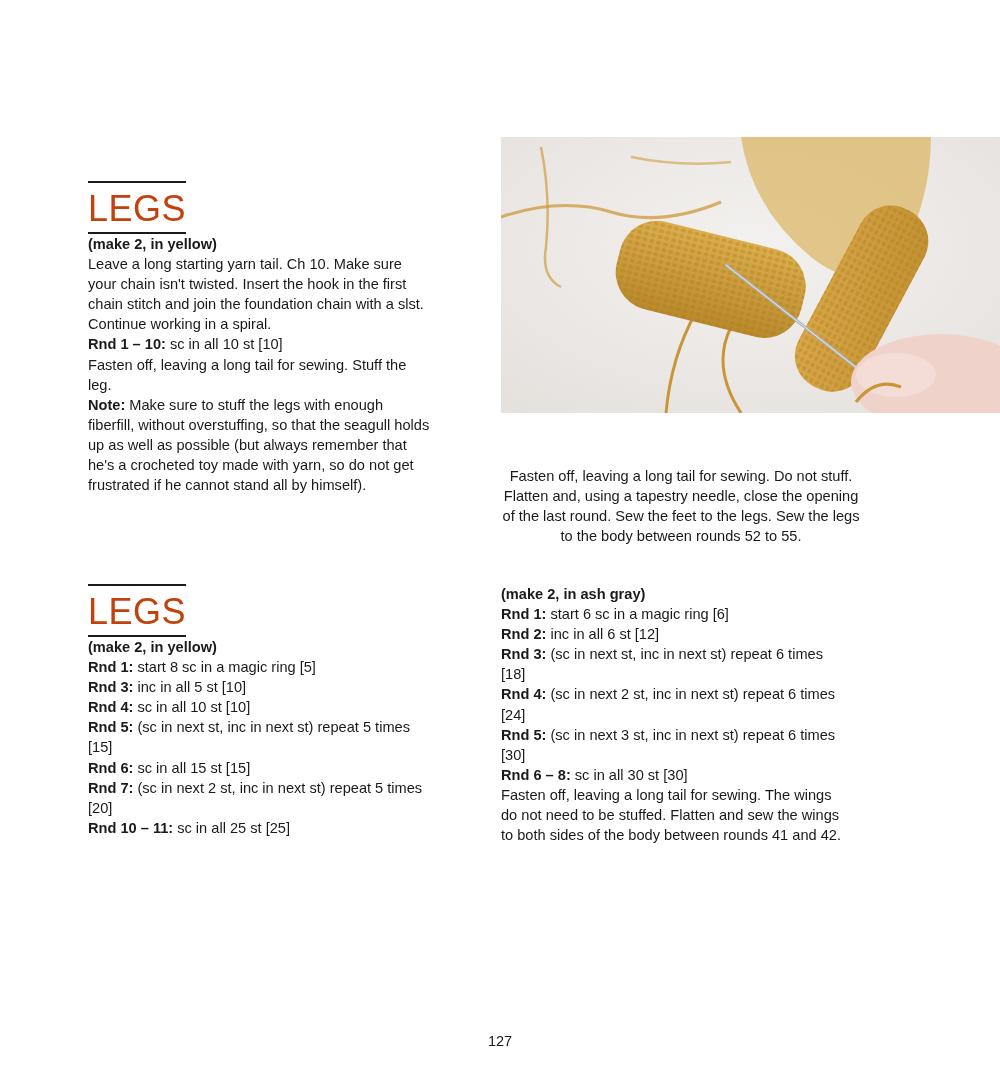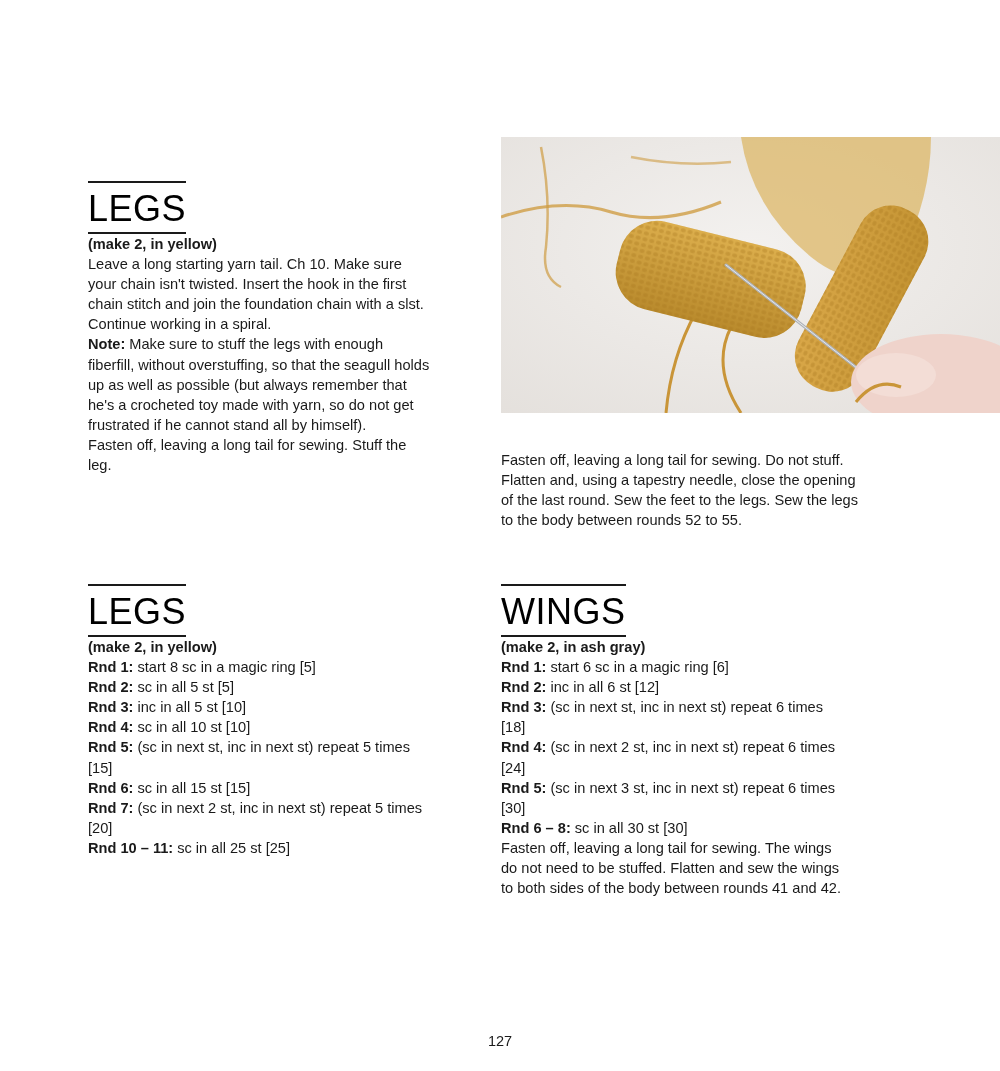--- a/index.html
+++ b/index.html
@@ -2,41 +2,42 @@
 <html><head>
   <meta charset="utf-8">
   <style>
     html, body { margin: 0; padding: 0; background: #ffffff; }
     body { width: 1000px; height: 1071px; position: relative; overflow: hidden;
            font-family: "Liberation Sans", "DejaVu Sans", sans-serif; color: #1a1a1a; }
     .col { position: absolute; width: 345px; }
     .heading-block { display: inline-block; }
     .rule { height: 2px; background: #1a1a1a; }
     .title { font-family: "Liberation Sans", sans-serif; font-size: 36px; font-weight: 400;
-             letter-spacing: 0.5px; line-height: 1; padding: 8px 0 5px 0; color: #000000; }
+             letter-spacing: 0.5px; line-height: 1; padding: 8px 0 5px 0; color: #c2410c; }
     .body { font-size: 14.6px; line-height: 20.1px; }
     .body p { margin: 0; }
     .b { font-weight: 700; }
     .photo { position: absolute; left: 501px; top: 137px; width: 499px; height: 276px; overflow: hidden; }
     .page-num { position: absolute; left: 0; width: 1000px; top: 1033px; text-align: center; font-size: 14.5px; }
   </style>
 </head>
 <body>
 
 <section class="col" style="left:88px; top:181px;">
   <div class="heading-block">
     <div class="rule"></div>
     <div class="title">LEGS</div>
     <div class="rule"></div>
   </div>
   <div class="body">
     <p class="b">(make 2, in yellow)</p>
     <p>Leave a long starting yarn tail. Ch 10. Make sure your chain isn't twisted. Insert the hook in the first chain stitch and join the foundation chain with a slst. Continue working in a spiral.</p>
+    <p><span class="b">Rnd 1 – 10:</span><span> sc in all 10 st [10]</span></p>
+    <p>Fasten off, leaving a long tail for sewing. Stuff the leg.</p>
     <p><span class="b">Note:</span><span> Make sure to stuff the legs with enough fiberfill, without overstuffing, so that the seagull holds up as well as possible (but always remember that he's a crocheted toy made with yarn, so do not get frustrated if he cannot stand all by himself).</span></p>
-    <p>Fasten off, leaving a long tail for sewing. Stuff the leg.</p>
   </div>
 </section>
 
 <div class="photo">
   <svg width="499" height="276" viewBox="0 0 499 276" xmlns="http://www.w3.org/2000/svg">
     <defs>
       <radialGradient id="bg" cx="50%" cy="40%" r="80%">
         <stop offset="0%" stop-color="#f3f1ef"></stop>
         <stop offset="100%" stop-color="#e4e0dc"></stop>
       </radialGradient>
@@ -75,50 +76,44 @@
     <line x1="225" y1="128" x2="380" y2="250" stroke="#aeb2b8" stroke-width="3" stroke-linecap="round"></line>
     <line x1="225" y1="128" x2="380" y2="250" stroke="#e6e8ea" stroke-width="1" stroke-linecap="round"></line>
 
     <ellipse cx="440" cy="245" rx="90" ry="48" fill="#efd3cb"></ellipse>
     <ellipse cx="395" cy="238" rx="40" ry="22" fill="#f3ddd6"></ellipse>
     <path d="M355 265 Q375 240 400 250" stroke="#c99538" stroke-width="3" fill="none"></path>
   </svg>
 </div>
 
 <section class="col" style="left:501px; top:449px; width:360px;">
-  <div class="body" style="margin-top:1px;">
+  <div class="body" style="margin-top:17px;text-align:center;">
     <p>Fasten off, leaving a long tail for sewing. Do not stuff. Flatten and, using a tapestry needle, close the opening of the last round. Sew the feet to the legs. Sew the legs to the body between rounds 52 to 55.</p>
   </div>
 </section>
 
 <section class="col" style="left:88px; top:584px;">
   <div class="heading-block">
     <div class="rule"></div>
     <div class="title">LEGS</div>
     <div class="rule"></div>
   </div>
   <div class="body">
     <p class="b">(make 2, in yellow)</p>
     <p><span class="b">Rnd 1:</span><span> start 8 sc in a magic ring [5]</span></p>
-    <p><span class="b">Rnd 2:</span><span> sc in all 5 st [5]</span></p>
     <p><span class="b">Rnd 3:</span><span> inc in all 5 st [10]</span></p>
     <p><span class="b">Rnd 4:</span><span> sc in all 10 st [10]</span></p>
     <p><span class="b">Rnd 5:</span><span> (sc in next st, inc in next st) repeat 5 times [15]</span></p>
     <p><span class="b">Rnd 6:</span><span> sc in all 15 st [15]</span></p>
     <p><span class="b">Rnd 7:</span><span> (sc in next 2 st, inc in next st) repeat 5 times [20]</span></p>
     <p><span class="b">Rnd 10 – 11:</span><span> sc in all 25 st [25]</span></p>
   </div>
 </section>
 
 <section class="col" style="left:501px; top:584px;">
-  <div class="heading-block">
-    <div class="rule"></div>
-    <div class="title">WINGS</div>
-    <div class="rule"></div>
-  </div>
   <div class="body">
     <p class="b">(make 2, in ash gray)</p>
     <p><span class="b">Rnd 1:</span><span> start 6 sc in a magic ring [6]</span></p>
     <p><span class="b">Rnd 2:</span><span> inc in all 6 st [12]</span></p>
     <p><span class="b">Rnd 3:</span><span> (sc in next st, inc in next st) repeat 6 times [18]</span></p>
     <p><span class="b">Rnd 4:</span><span> (sc in next 2 st, inc in next st) repeat 6 times [24]</span></p>
     <p><span class="b">Rnd 5:</span><span> (sc in next 3 st, inc in next st) repeat 6 times [30]</span></p>
     <p><span class="b">Rnd 6 – 8:</span><span> sc in all 30 st [30]</span></p>
     <p>Fasten off, leaving a long tail for sewing. The wings do not need to be stuffed. Flatten and sew the wings to both sides of the body between rounds 41 and 42.</p>
   </div>

